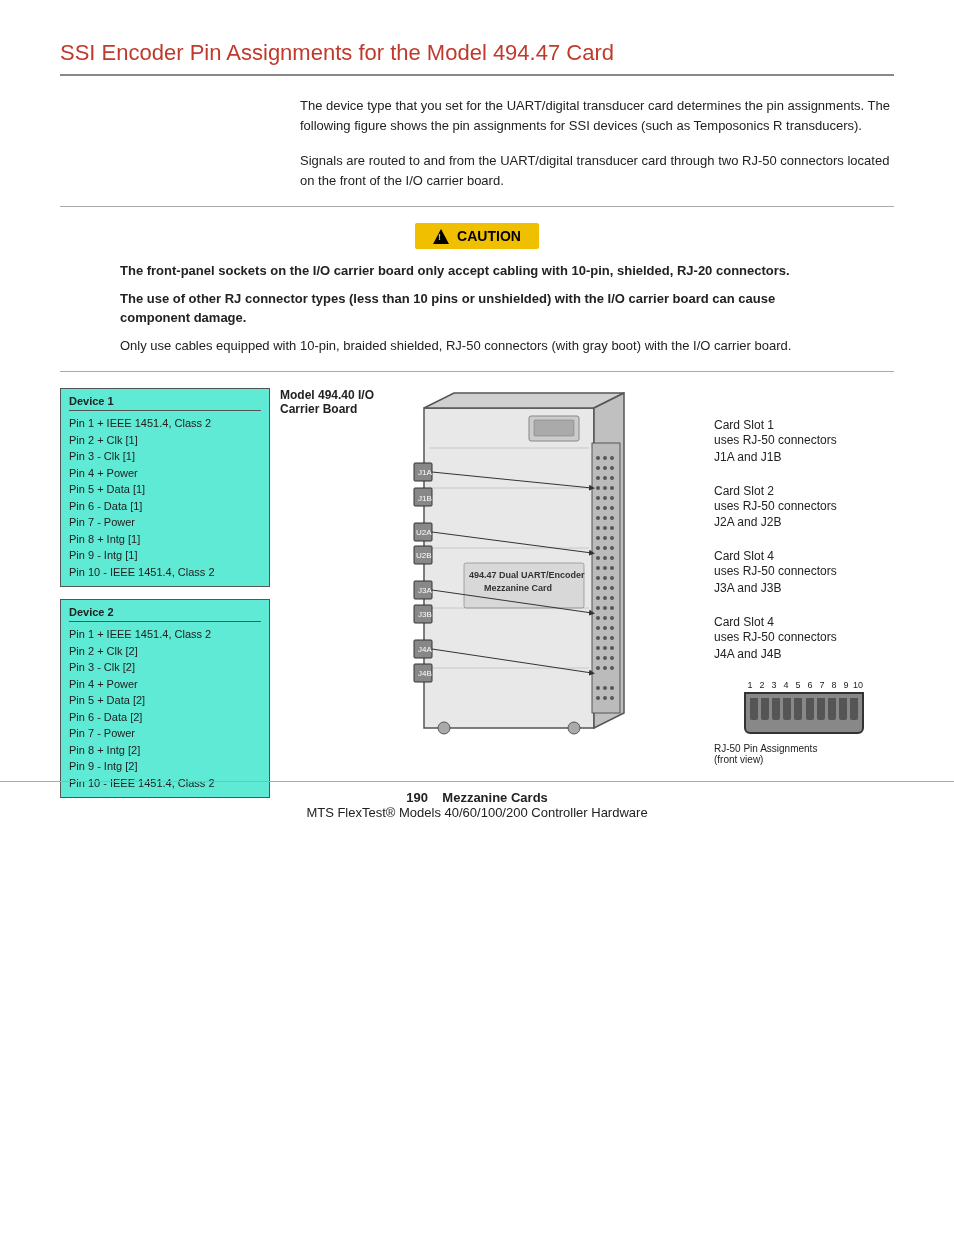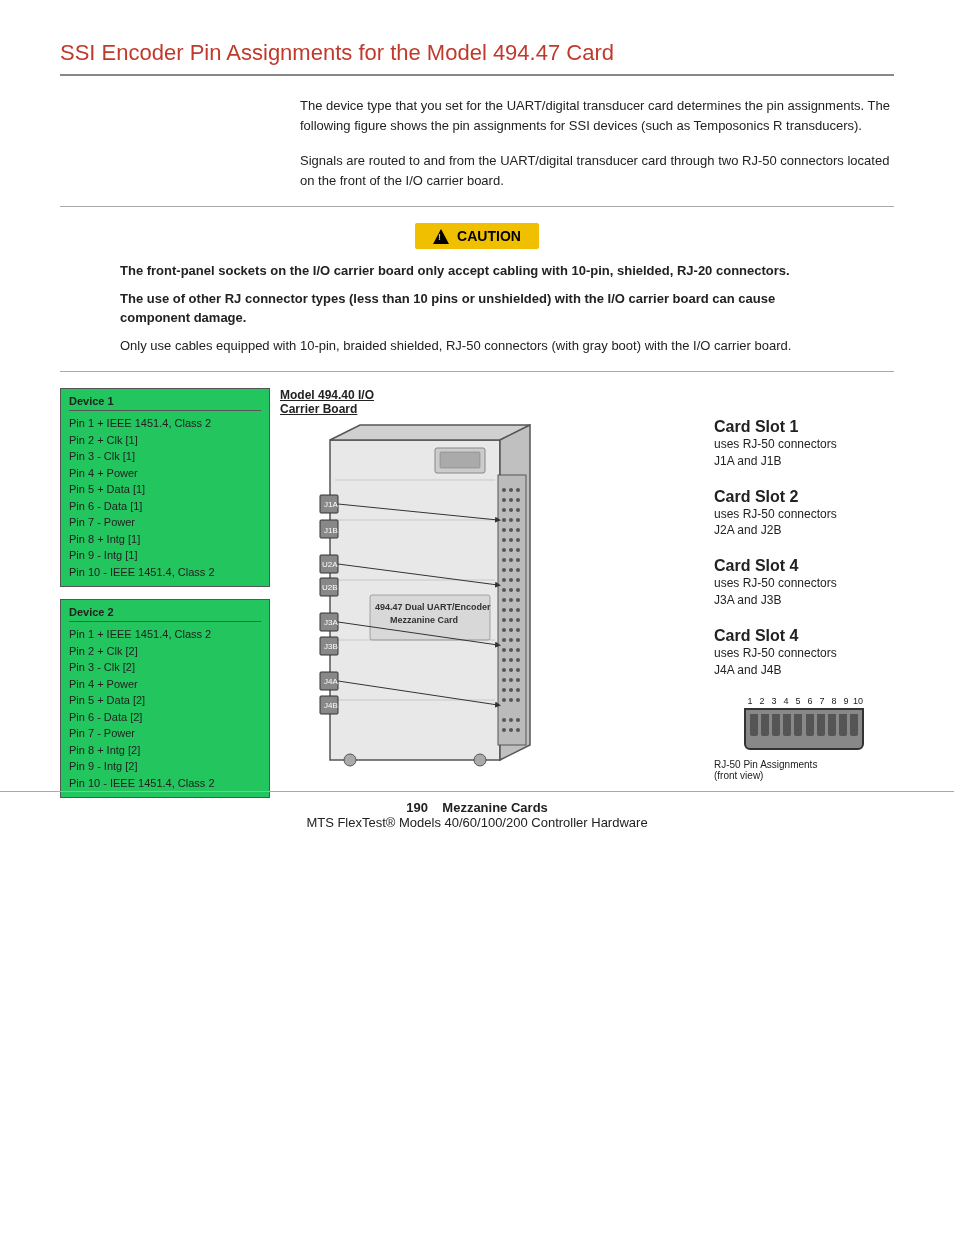--- a/index.html
+++ b/index.html
@@ -75,60 +75,59 @@
     
     .pin-tables {
       min-width: 210px;
       max-width: 220px;
       font-size: 11px;
     }
     .pin-table-box {
       border: 1px solid #555;
       padding: 6px 8px;
       margin-bottom: 12px;
-      background: #22c55e;
+      background: #5eead4;
     }
     .pin-table-box .device-title {
       font-weight: bold;
       font-size: 11px;
       margin-bottom: 4px;
       border-bottom: 1px solid #555;
       padding-bottom: 3px;
     }
     .pin-table-box .pin-row {
       line-height: 1.5;
       white-space: nowrap;
     }
     
     .diagram-center {
       flex: 1;
       display: flex;
-      flex-direction: column;
+      flex-direction: row;
       align-items: flex-start;
       padding-left: 10px;
-      text-decoration: underline;
     }
     .diagram-label {
       font-size: 12px;
       font-weight: bold;
       margin-bottom: 4px;
     }
     
     .card-slots {
       min-width: 200px;
       font-size: 12px;
       padding-left: 20px;
       padding-top: 30px;
     }
     .card-slot-item {
       margin-bottom: 18px;
     }
     .card-slot-title {
-      font-weight: bold;
-      font-size: 16px;
+      font-weight: normal;
+      font-size: 12px;
     }
     .card-slot-desc {
       font-size: 12px;
       line-height: 1.4;
     }
     
     .rj50-diagram {
       margin-top: 10px;
       text-align: center;
     }

